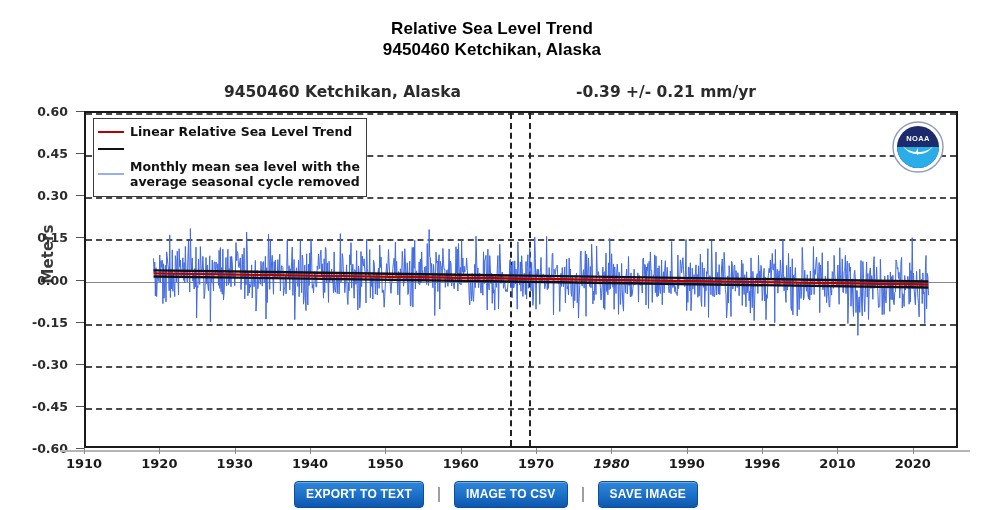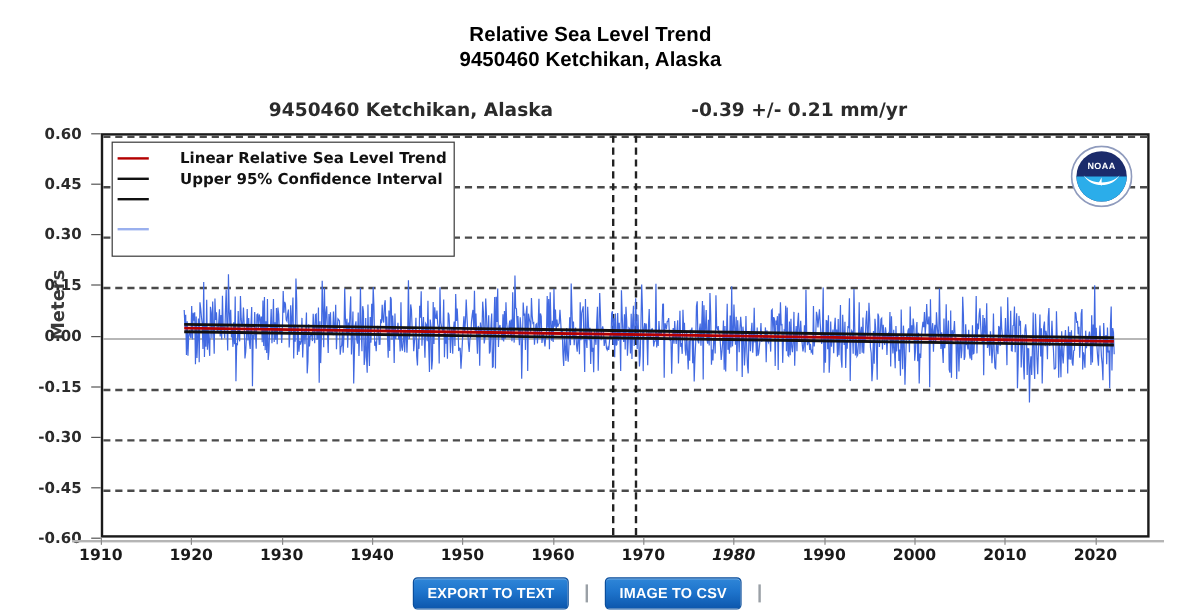--- a/index.html
+++ b/index.html
@@ -175,21 +175,20 @@
     top: 5px;
     background: #fff;
     border: 1.5px solid #3a3a3a;
     padding: 4px 6px 5px 4px;
     z-index: 5;
   }
   .legend-row {
     display: flex;
     align-items: center;
     height: 17px;
-    gap: 20px;
   }
   .legend-row.two-line { height: 34px; align-items: center; }
   .legend-swatch {
     width: 26px;
     height: 0;
     margin-right: 6px;
     flex: 0 0 26px;
   }
   .legend-text {
     font-family: "DejaVu Sans", sans-serif;
@@ -301,27 +300,25 @@
       <line x1="67.8103448275862" y1="162.32166666666666" x2="846.1224137931031" y2="173.555" stroke="#b40000" stroke-width="2.4" vector-effect="non-scaling-stroke"></line>
     </svg>
 
   <div id="legend">
       <div class="legend-row">
         <span class="legend-swatch" style="border-top: 2px solid rgb(180, 0, 0);"></span>
         <span class="legend-text">Linear Relative Sea Level Trend</span>
       </div>
       <div class="legend-row">
         <span class="legend-swatch" style="border-top: 2px solid rgb(17, 17, 17);"></span>
-        <span class="legend-text">Upper 95% Confidence Interval</span>
-      </div>
-      <div class="legend-row">
-        <span class="legend-swatch" style="border-top: 2px solid rgb(17, 17, 17);"></span>
       </div>
       <div class="legend-row two-line">
         <span class="legend-swatch" style="border-top: 2px solid rgb(154, 176, 238);"></span>
+        <span class="legend-text">Monthly mean sea level with the
+average seasonal cycle removed</span>
       </div>
     </div>
 
   <div id="noaa-logo">
     <svg viewBox="0 0 52 52" width="52" height="52">
       <circle cx="26" cy="26" r="25" fill="#ffffff" stroke="#8f9bbd" stroke-width="1.4"></circle>
       <circle cx="26" cy="26" r="21" fill="#1b2b6b"></circle>
       <path d="M5 26 A21 21 0 0 0 47 26 Z" fill="#2badea"></path>
       <path d="M11 25 C18 33 34 33 41 25 C35 36 17 36 11 25 Z" fill="#ffffff"></path>
       <path d="M26 27 L26 34 L23.5 31.5 Z" fill="#ffffff"></path>
@@ -343,26 +340,27 @@
     <div class="x-tick-label" style="left: 385.379px;">1950</div>
     <div class="x-tick-mark" style="left: 385.379px;"></div>
     <div class="x-tick-label" style="left: 460.724px;">1960</div>
     <div class="x-tick-mark" style="left: 460.724px;"></div>
     <div class="x-tick-label" style="left: 536.069px;">1970</div>
     <div class="x-tick-mark" style="left: 536.069px;"></div>
     <div class="x-tick-label" style="left: 611.414px; font-style: italic;">1980</div>
     <div class="x-tick-mark" style="left: 611.414px;"></div>
     <div class="x-tick-label" style="left: 686.759px;">1990</div>
     <div class="x-tick-mark" style="left: 686.759px;"></div>
-    <div class="x-tick-label" style="left: 762.103px;">2000</div>
+    <div class="x-tick-label" style="left: 762.103px;">1996</div>
     <div class="x-tick-mark" style="left: 762.103px;"></div>
     <div class="x-tick-label" style="left: 837.448px;">2010</div>
     <div class="x-tick-mark" style="left: 837.448px;"></div>
     <div class="x-tick-label" style="left: 912.793px;">2020</div>
     <div class="x-tick-mark" style="left: 912.793px;"></div>
   </div>
 
 <div id="button-bar">
   <button class="action-button">EXPORT TO TEXT</button>
   <span class="btn-sep"></span>
   <button class="action-button">IMAGE TO CSV</button>
   <span class="btn-sep"></span>
+  <button class="action-button">SAVE IMAGE</button>
 </div>
 
 </body></html>

